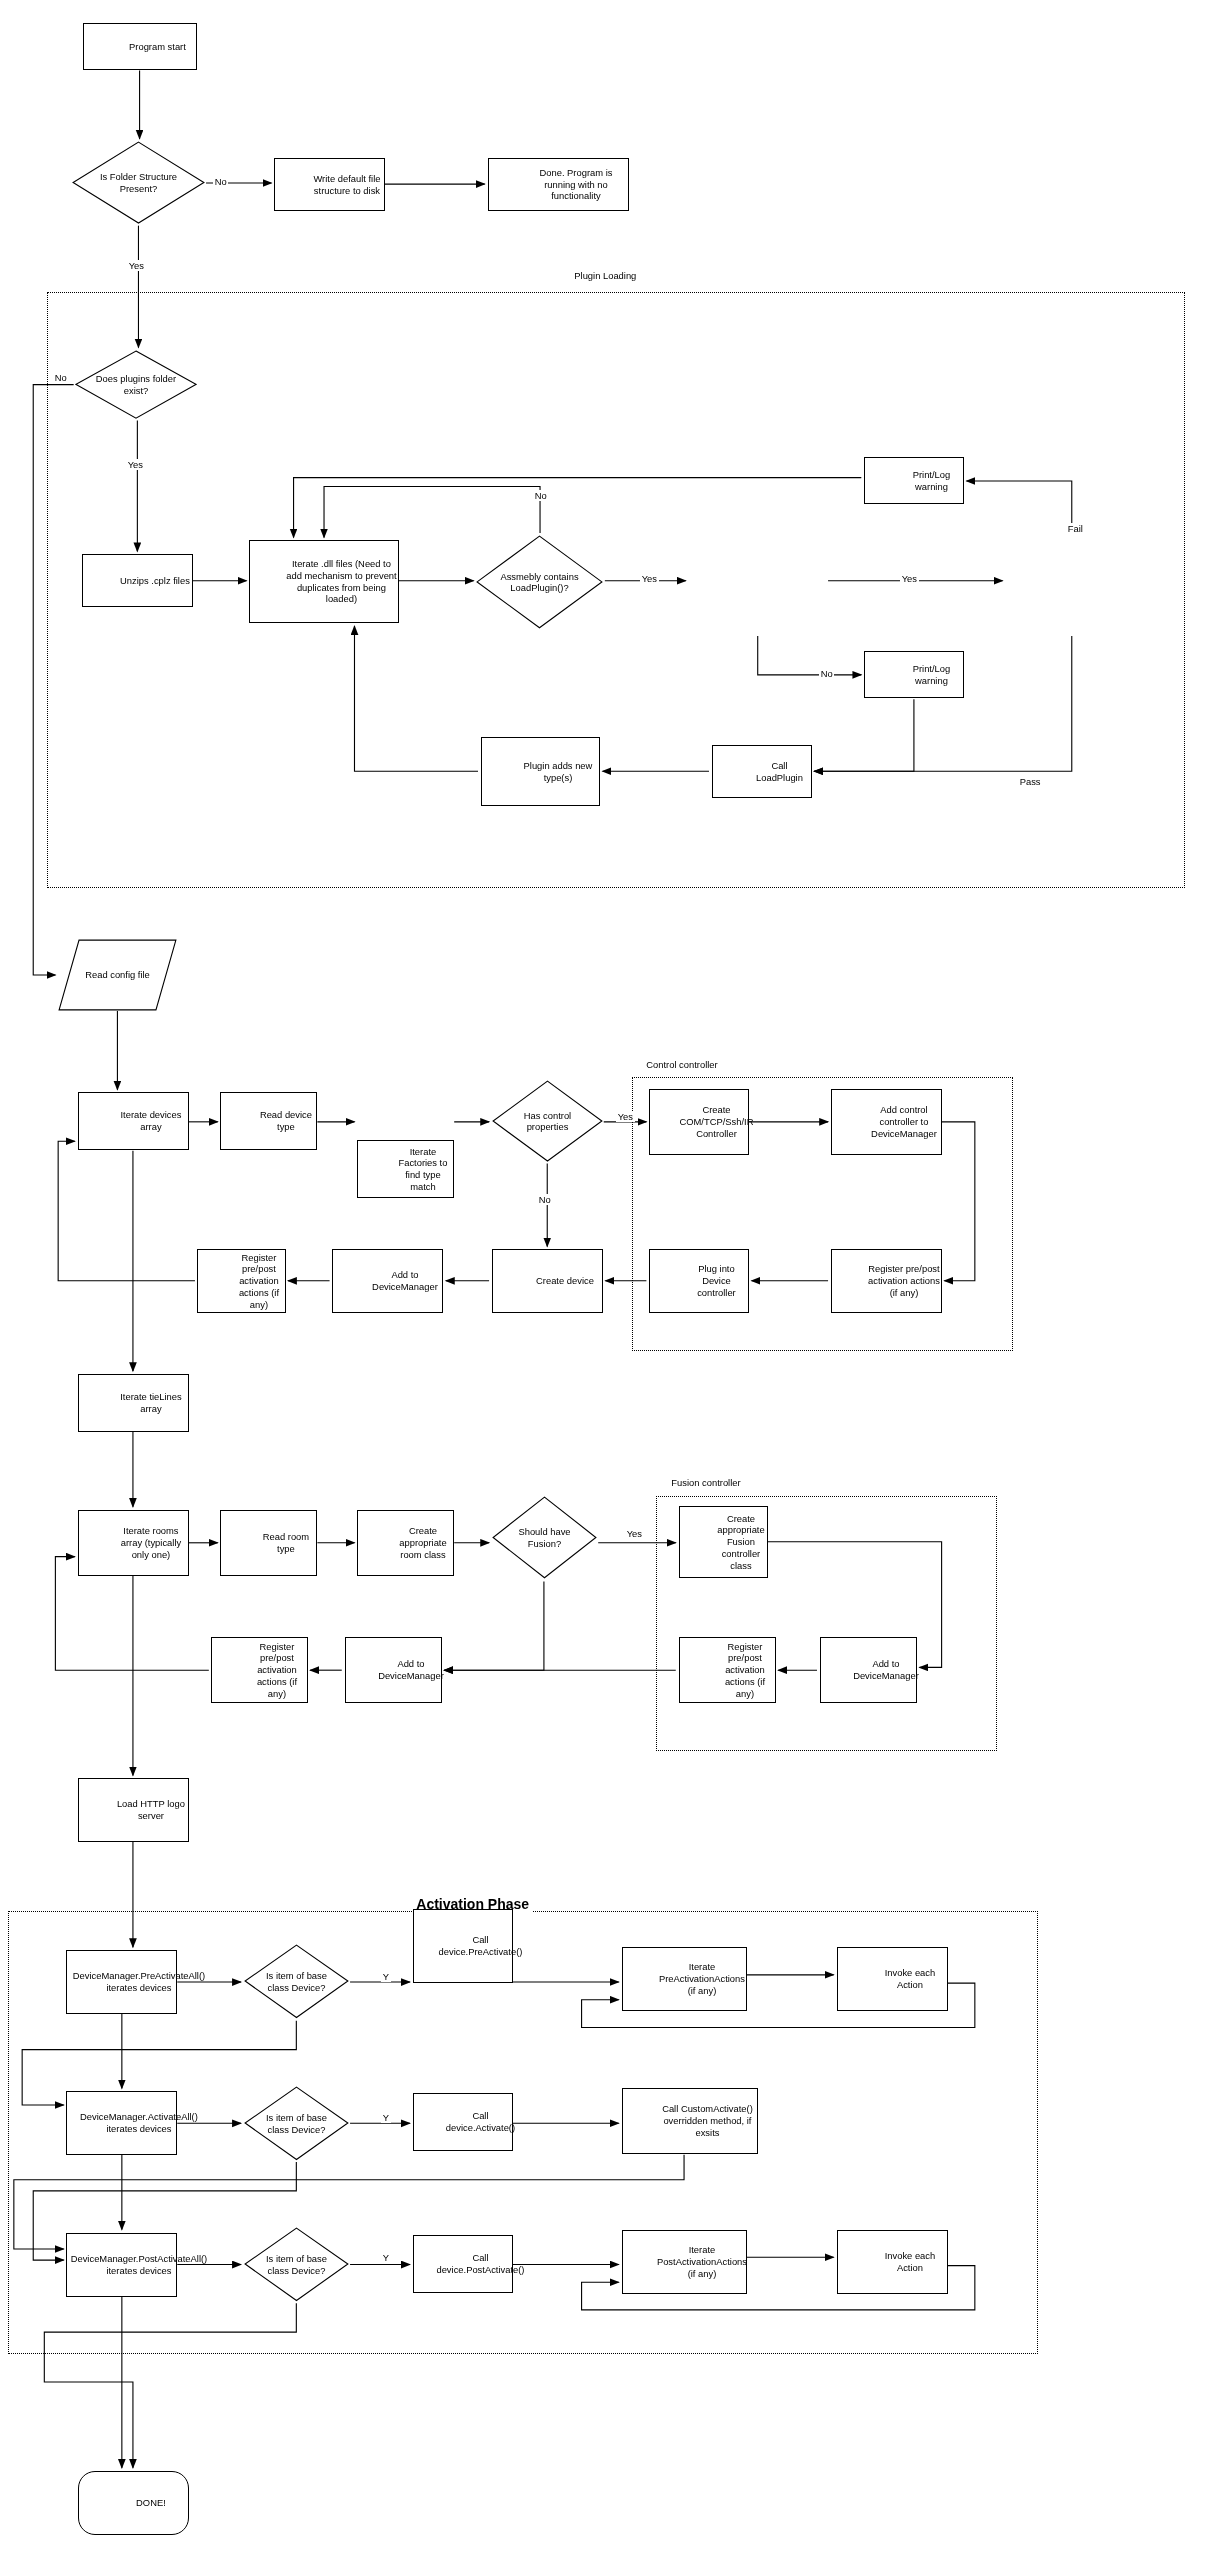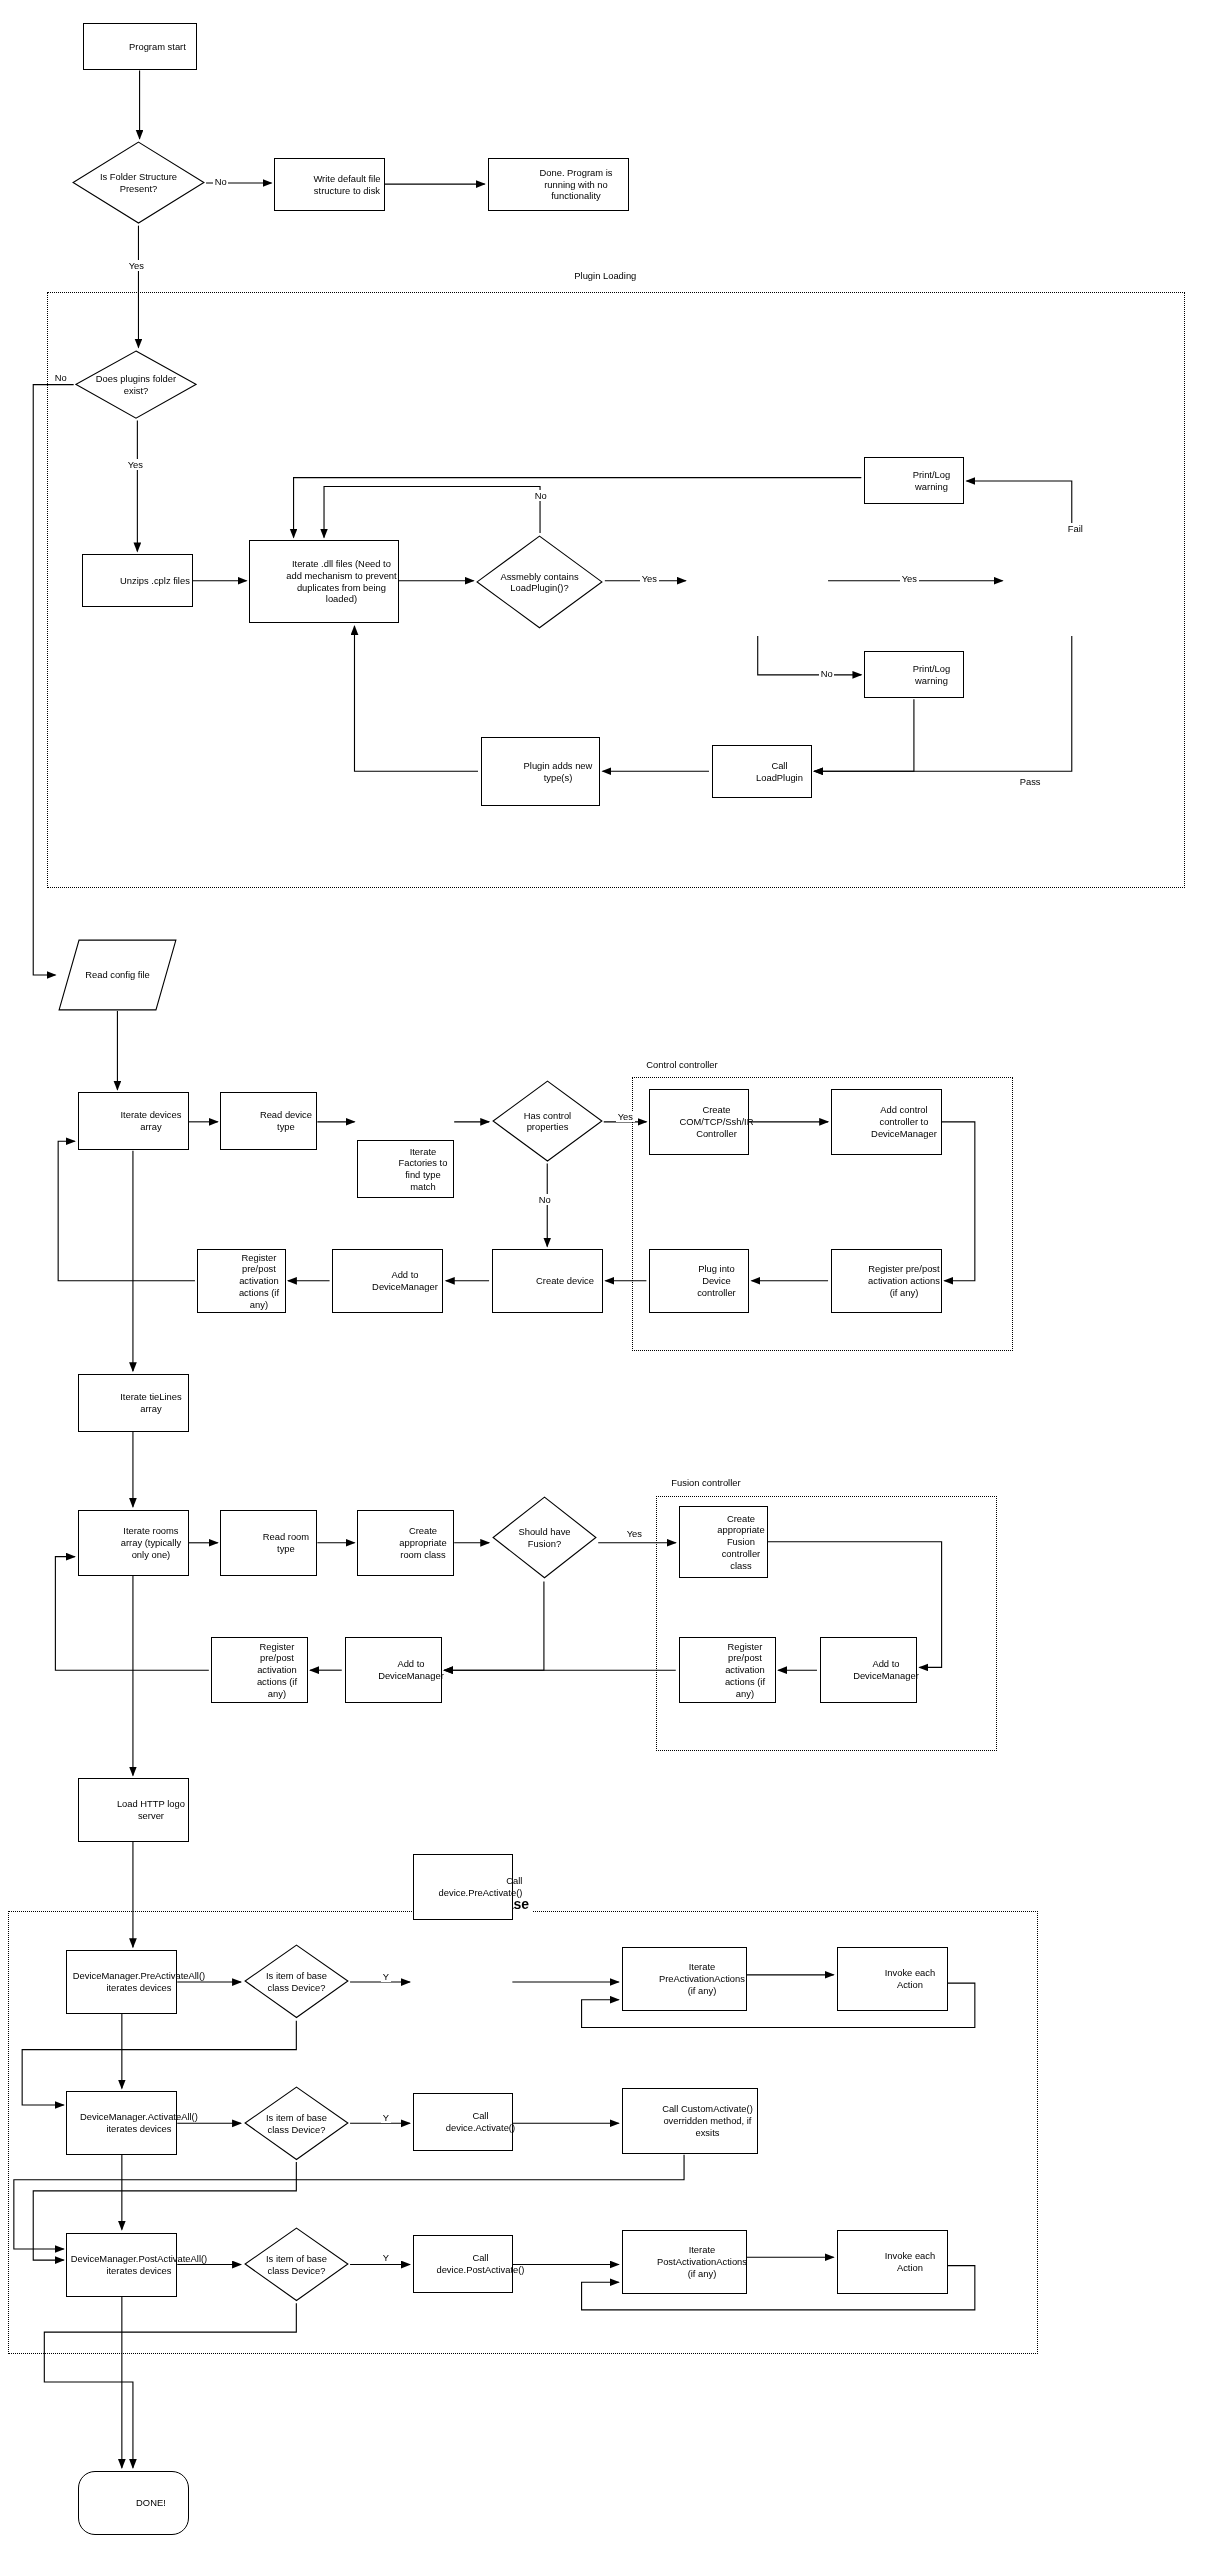--- a/index.html
+++ b/index.html
@@ -366,21 +366,21 @@
       <span>Register pre/post activation actions (if any)</span>
     </div>
 
   <div class="node process" style="left:78px;top:1778px;width:111px;height:64px;">
       <span>Load HTTP logo server</span>
     </div>
 
   <div class="node process" style="left:66px;top:1950px;width:111px;height:64px;">
       <span>DeviceManager.PreActivateAll() iterates devices</span>
     </div>
-  <div class="node process" style="left:413px;top:1854px;width:100px;height:66px;text-align:right;">
+  <div class="node process" style="left:413px;top:1909px;width:100px;height:74px;">
       <span>Call device.PreActivate()</span>
     </div>
   <div class="node process" style="left:622px;top:1947px;width:125px;height:64px;">
       <span>Iterate PreActivationActions (if any)</span>
     </div>
   <div class="node process" style="left:837px;top:1947px;width:111px;height:64px;">
       <span>Invoke each Action</span>
     </div>
 
   <div class="node process" style="left:66px;top:2091px;width:111px;height:64px;">

